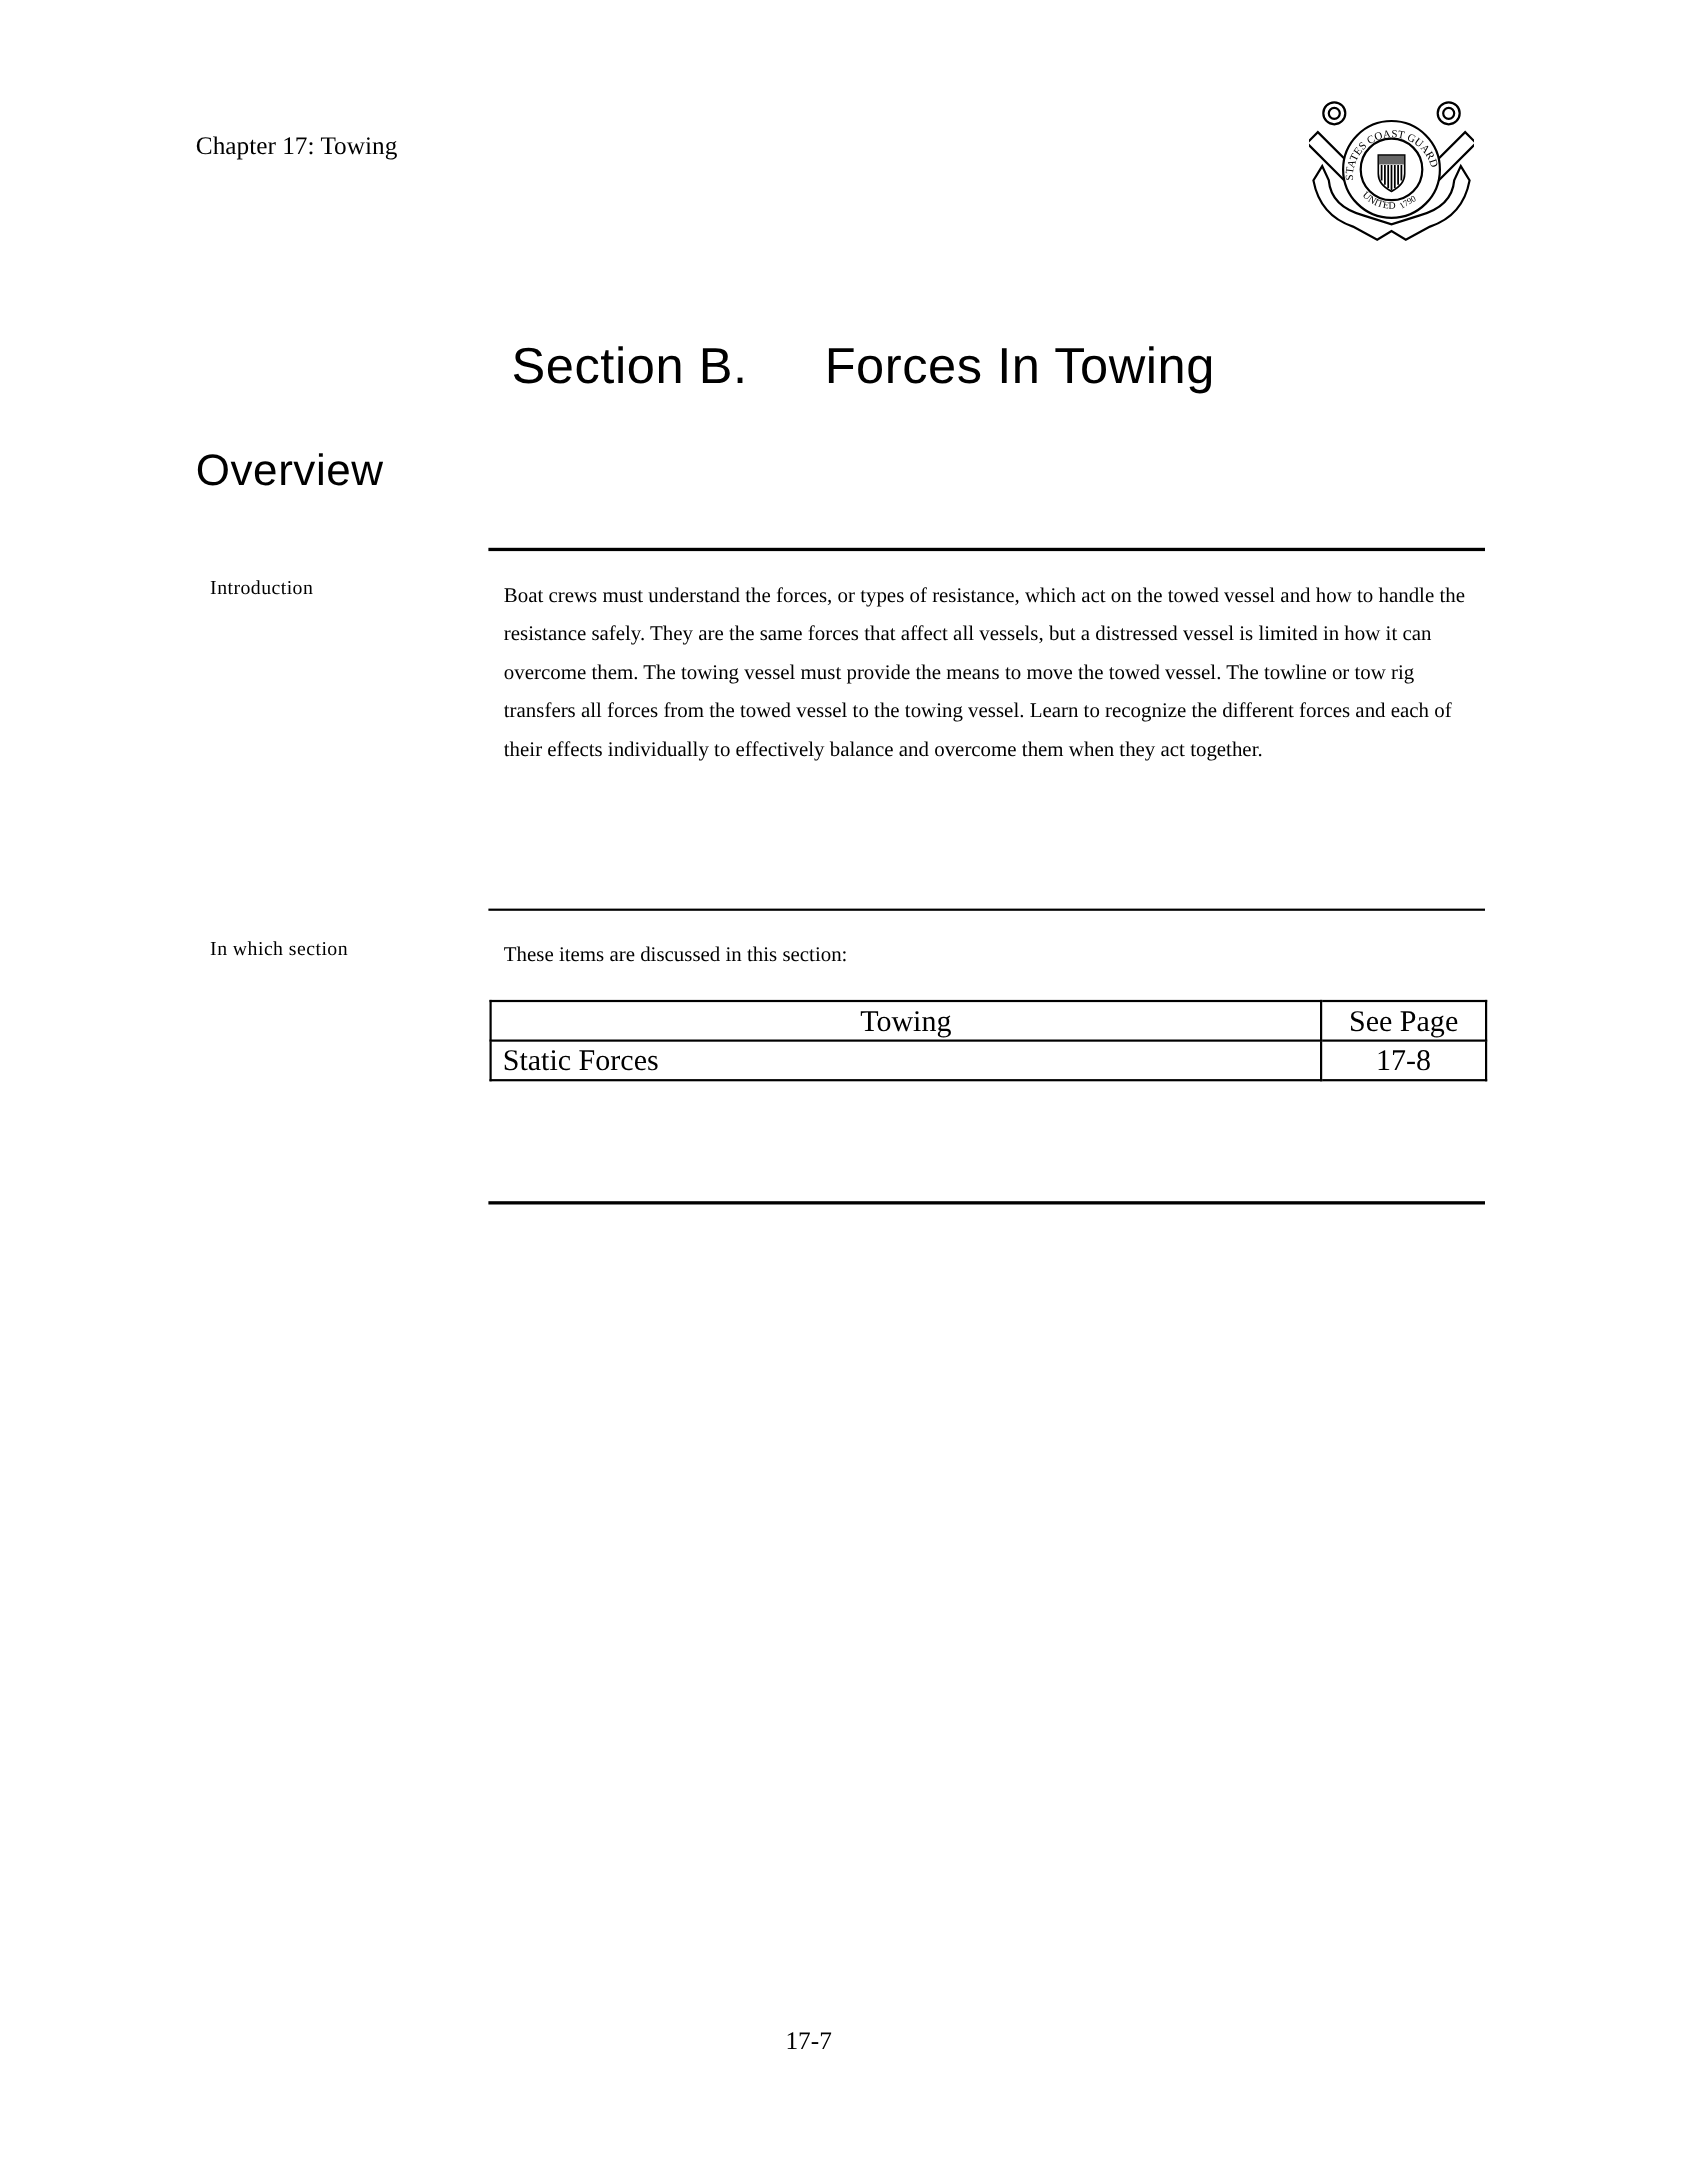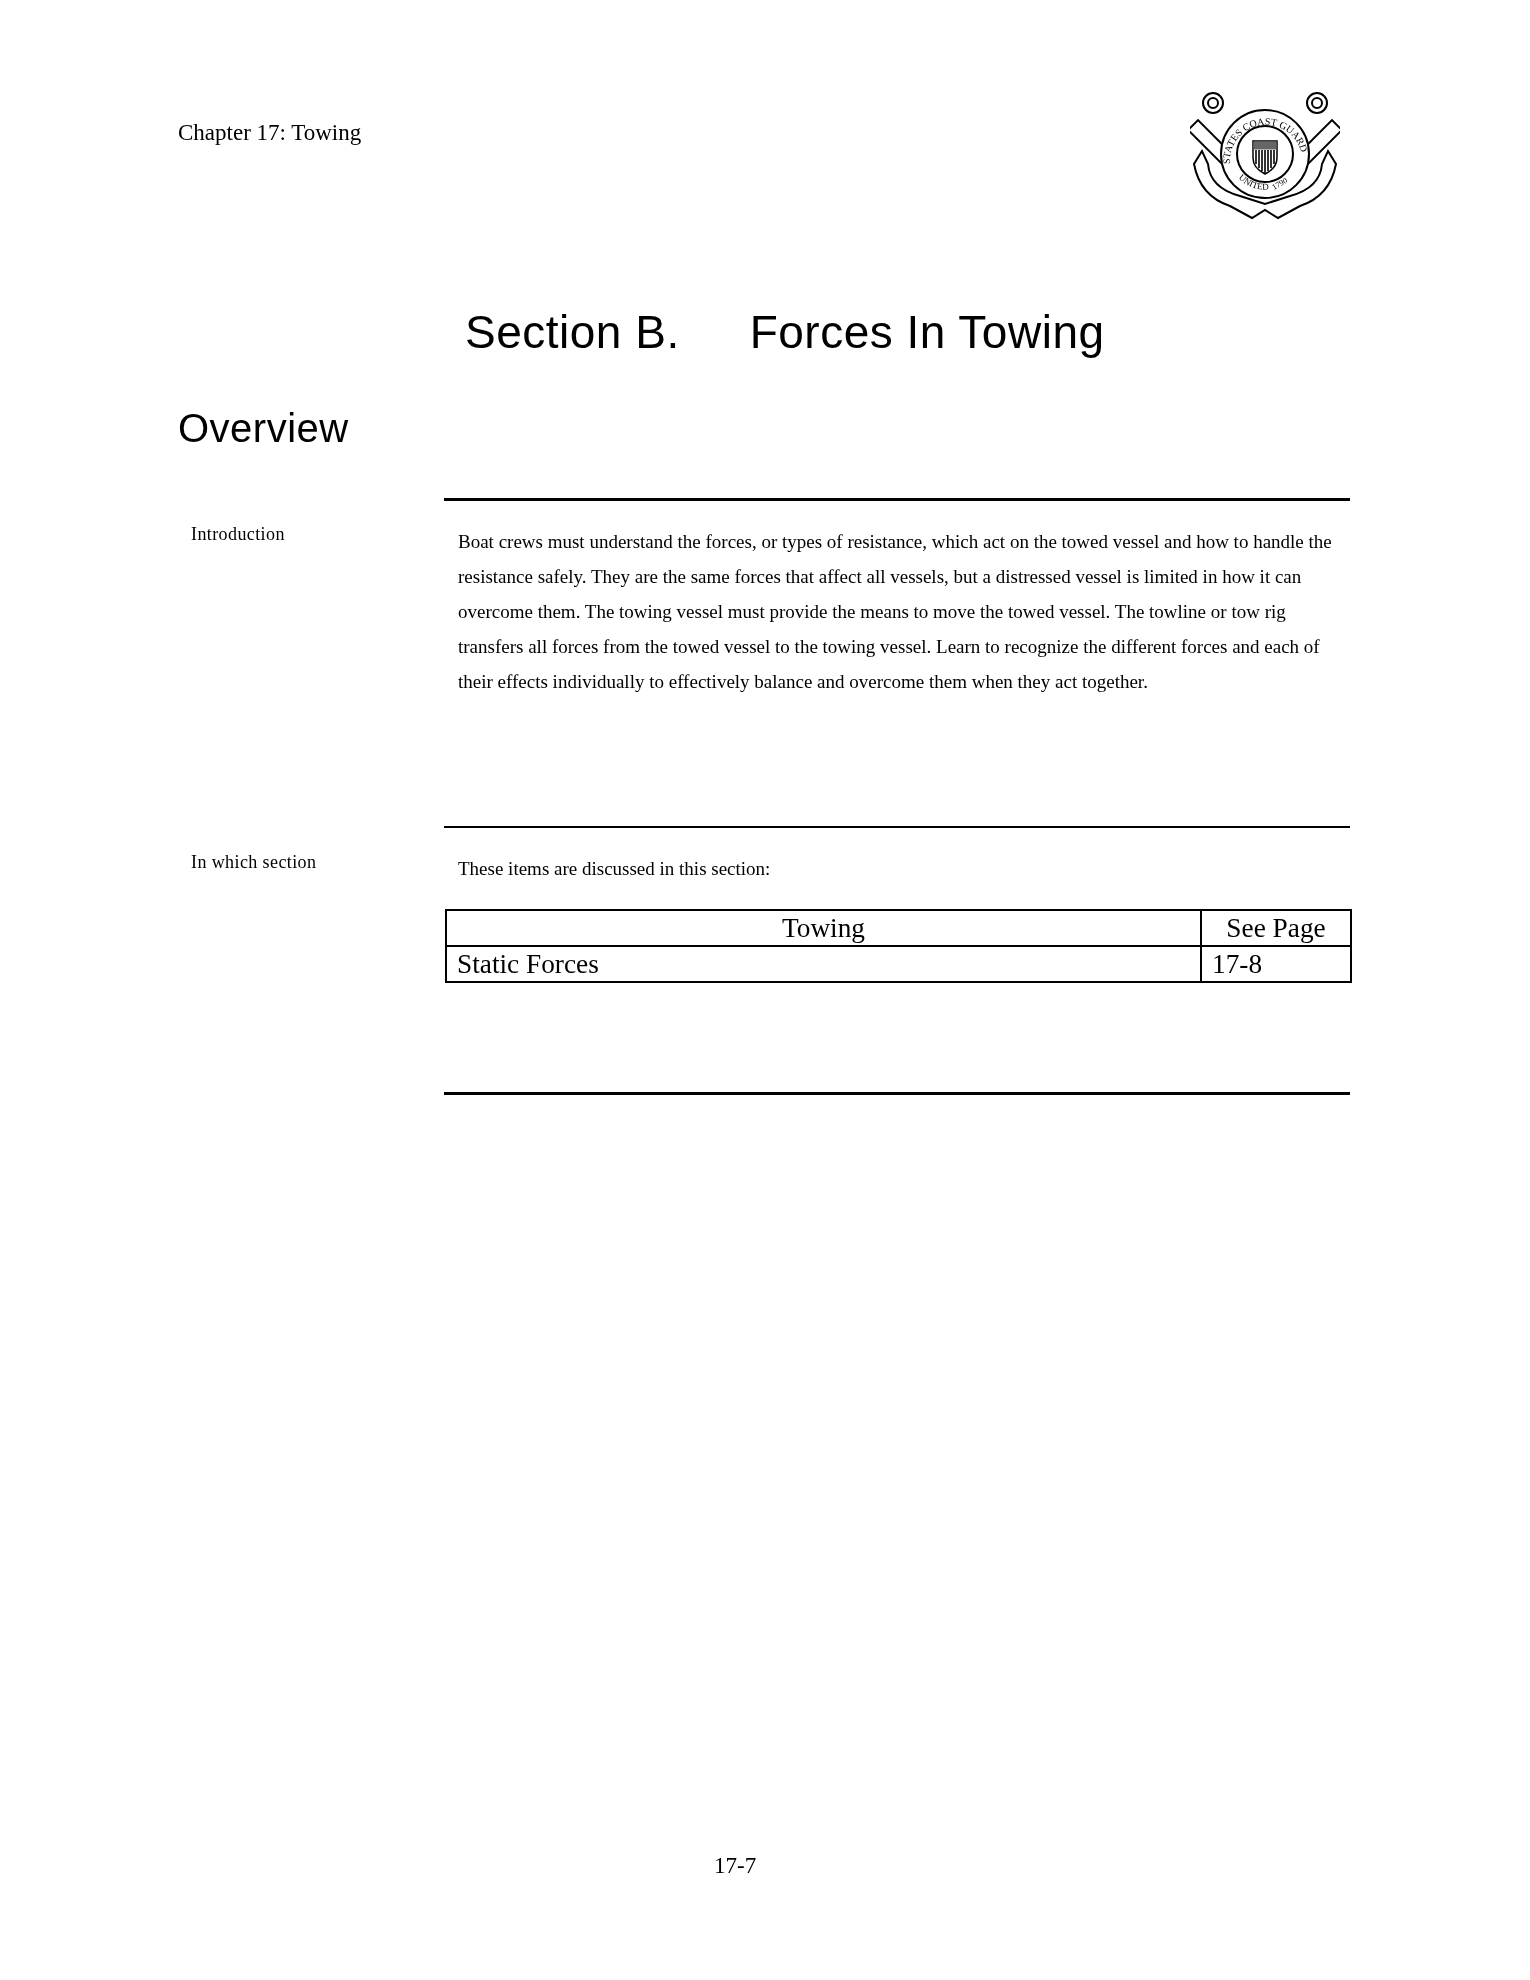--- a/index.html
+++ b/index.html
@@ -22,24 +22,24 @@
   .side-label { position:absolute; left:191px; font-size:18px; letter-spacing:0.4px; }
 
   .body-text { position:absolute; left:458px; width:890px; font-size:19px; line-height:35px; }
 
   .intro-p { top:524px; }
   .lead-p  { top:851px; }
 
   table.topics { position:absolute; left:445px; top:909px; width:907px; border-collapse:collapse; font-size:27.3px; }
   table.topics td, table.topics th { border:2px solid #000; padding:0 10px; height:34px; line-height:34px; font-weight:normal; }
   table.topics th.topic-h { text-align:center; }
-  table.topics td.page { text-align:left; width:128px; }
+  table.topics td.page { text-align:center; width:128px; }
   table.topics th.page-h { text-align:center; width:128px; padding:0 4px; }
 
-  .page-number { position:absolute; left:714px; top:1843px; font-size:23px;margin-top:10px; }
+  .page-number { position:absolute; left:714px; top:1843px; font-size:23px; }
 </style>
 </head>
 <body>
 
 <div class="chapter-header serif">Chapter 17:  Towing</div>
 
 <svg class="logo" viewBox="0 0 150 140" xmlns="http://www.w3.org/2000/svg">
 
   <g fill="none" stroke="#000" stroke-width="2">
     <rect x="18" y="30" width="14" height="62" transform="rotate(-45 25 61)" fill="#fff"></rect>

